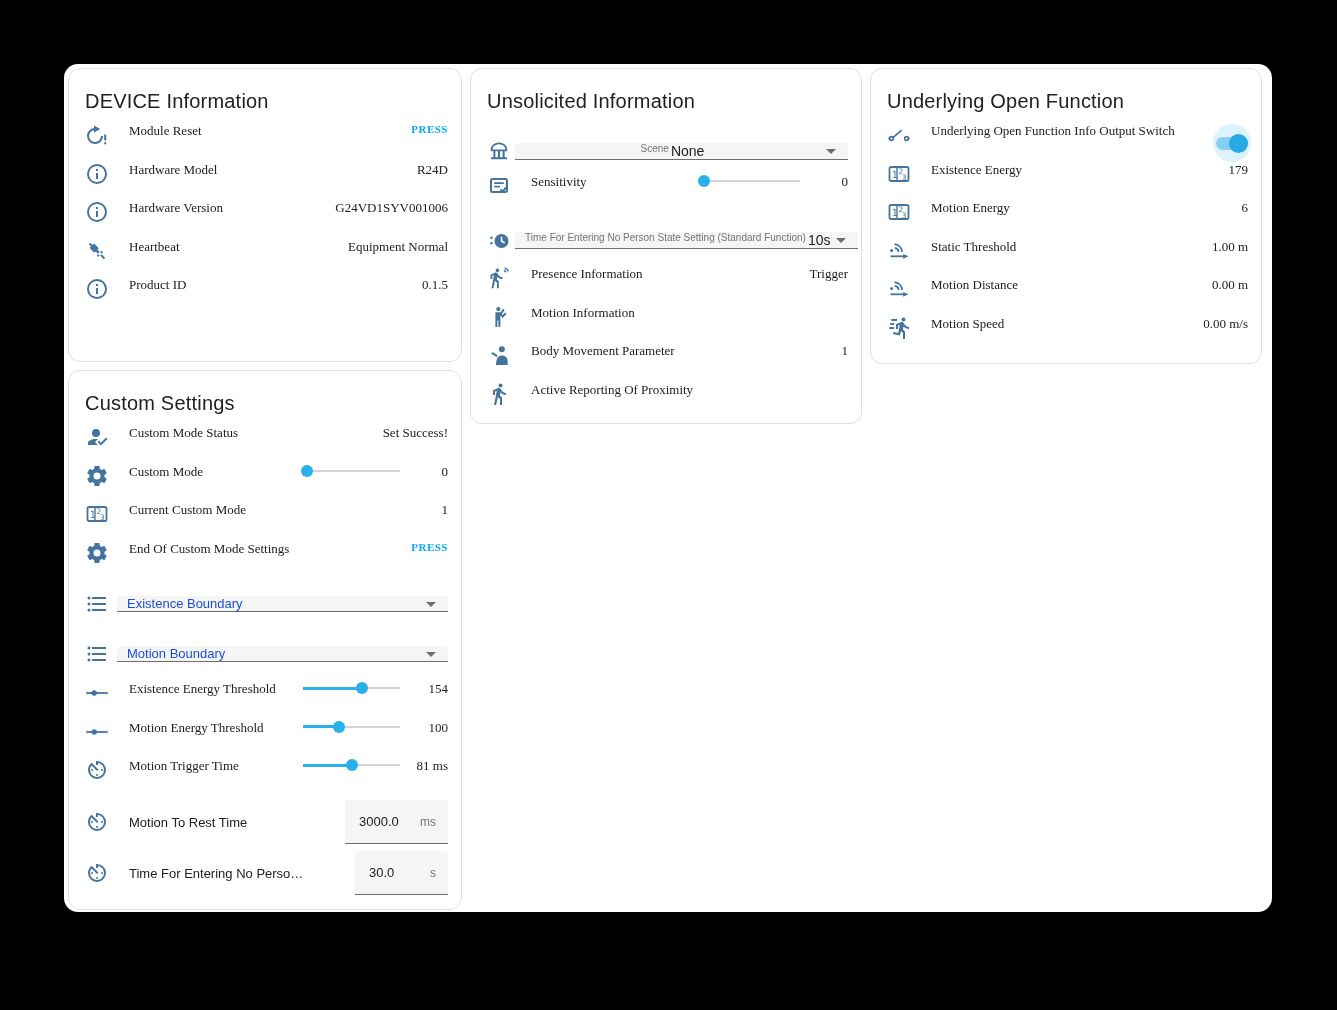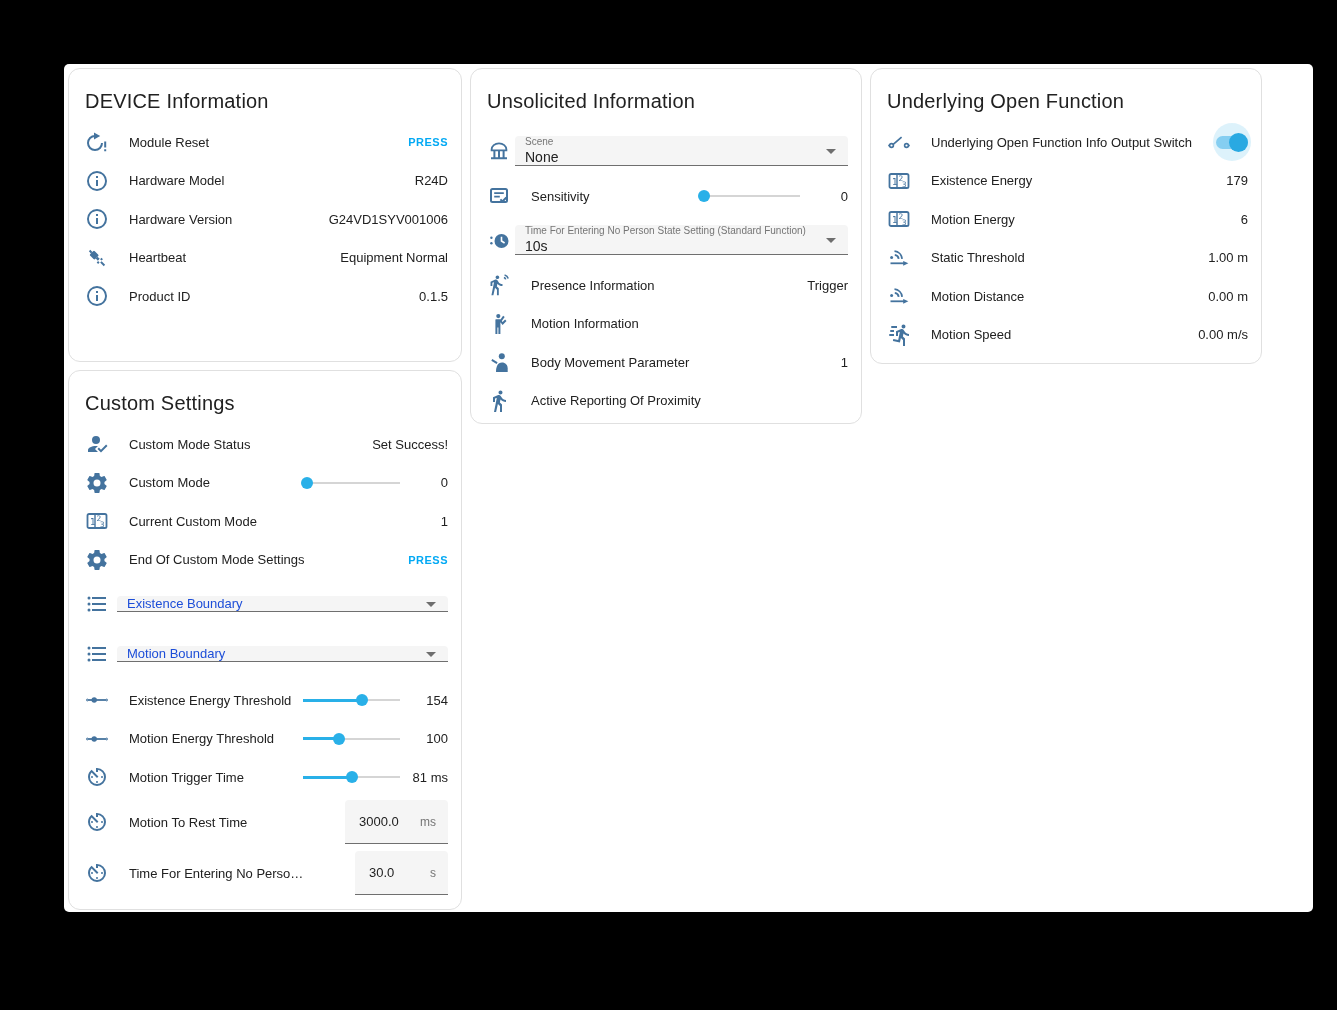--- a/index.html
+++ b/index.html
@@ -3,37 +3,37 @@
 <meta charset="utf-8">
 <style>
   html,body { margin:0; padding:0; }
   body {
     width:1337px; height:1010px; background:#000; position:relative;
     font-family:"Liberation Sans", sans-serif; overflow:hidden;
     -webkit-font-smoothing:antialiased;
   }
   .content {
     position:absolute; left:64px; top:64px; width:1208px; height:848px;
-    background:#ffffff; border-radius:5px;padding-left:41px;
+    background:#ffffff; border-radius:14px;
   }
   .card {
     position:absolute; background:#fff; border:1px solid #e0e0e0;
     border-radius:12px; box-sizing:border-box; overflow:visible;
   }
   .card-device     { left:4px;   top:4px;   width:394px; height:294px; }
   .card-unsolicited{ left:406px; top:4px;   width:392px; height:356px; }
   .card-underlying { left:806px; top:4px;   width:392px; height:296px; }
   .card-custom     { left:4px;   top:306px; width:394px; height:540px; }
 
   .card-title {
     font-size:20px; color:#212121; padding:18px 16px 4px 16px; height:28px;
     line-height:28px; letter-spacing:.2px; white-space:nowrap;
   }
   .rows { margin-top:4px; }
-  .row { display:flex; align-items:center; height:38.5px; padding:0 13px 0 16px; }
+  .row { display:flex; align-items:flex-start; height:38.5px; padding:0 13px 0 16px;font-family:Liberation Serif, serif; }
   .row51 { display:flex; align-items:center; height:51px; padding:0 13px 0 16px; }
   .ico { width:24px; height:24px; flex:none; margin-right:20px; color:#44739e; }
   .ico svg { display:block; width:24px; height:24px; }
   .lbl { font-size:13px; color:#212121; white-space:nowrap; overflow:hidden;
          text-overflow:ellipsis; flex:1 1 auto; }
   .val { margin-left:auto; font-size:13px; color:#212121; white-space:nowrap; padding-left:8px; }
   .press { color:#03a9f4; font-weight:700; font-size:11px; letter-spacing:.5px; cursor:pointer; }
 
   
   .slider { position:relative; height:14px; flex:none; cursor:pointer; }
@@ -46,21 +46,21 @@
   .val-fixed { flex:none; width:40px; text-align:right; font-size:13px; color:#212121; white-space:nowrap; }
 
   
   .selrow { display:flex; align-items:center; padding:0 13px 0 16px; }
   .select {
     position:relative; flex:1 1 auto; background:#f5f5f5;
     border-bottom:1px solid #6f6f6f; border-radius:4px 4px 0 0; cursor:pointer;
   }
   .select .caret { position:absolute; right:12px; top:50%; margin-top:-2px; width:0; height:0;
     border-left:5px solid transparent; border-right:5px solid transparent; border-top:5px solid #6e6e6e; }
-  .sel-col { display:flex; flex-direction:column; justify-content:center; height:100%;
+  .sel-col { display:flex; justify-content:center; height:100%;
              padding:0 28px 0 10px; gap:2px; }
   .sel-label { font-size:10px; color:#757575; white-space:nowrap; overflow:hidden; }
   .sel-value { font-size:14px; color:#212121; white-space:nowrap; }
   .sel-single { display:flex; align-items:center; height:100%; padding:0 28px 0 10px;
                 font-size:13px; color:#1d4ed8; white-space:nowrap; }
 
   
   .switch { position:relative; width:40px; height:40px; margin-left:auto; margin-right:-4px;
             flex:none; cursor:pointer; }
   .switch .halo  { position:absolute; left:1px; top:1px; width:38px; height:38px; border-radius:50%;

